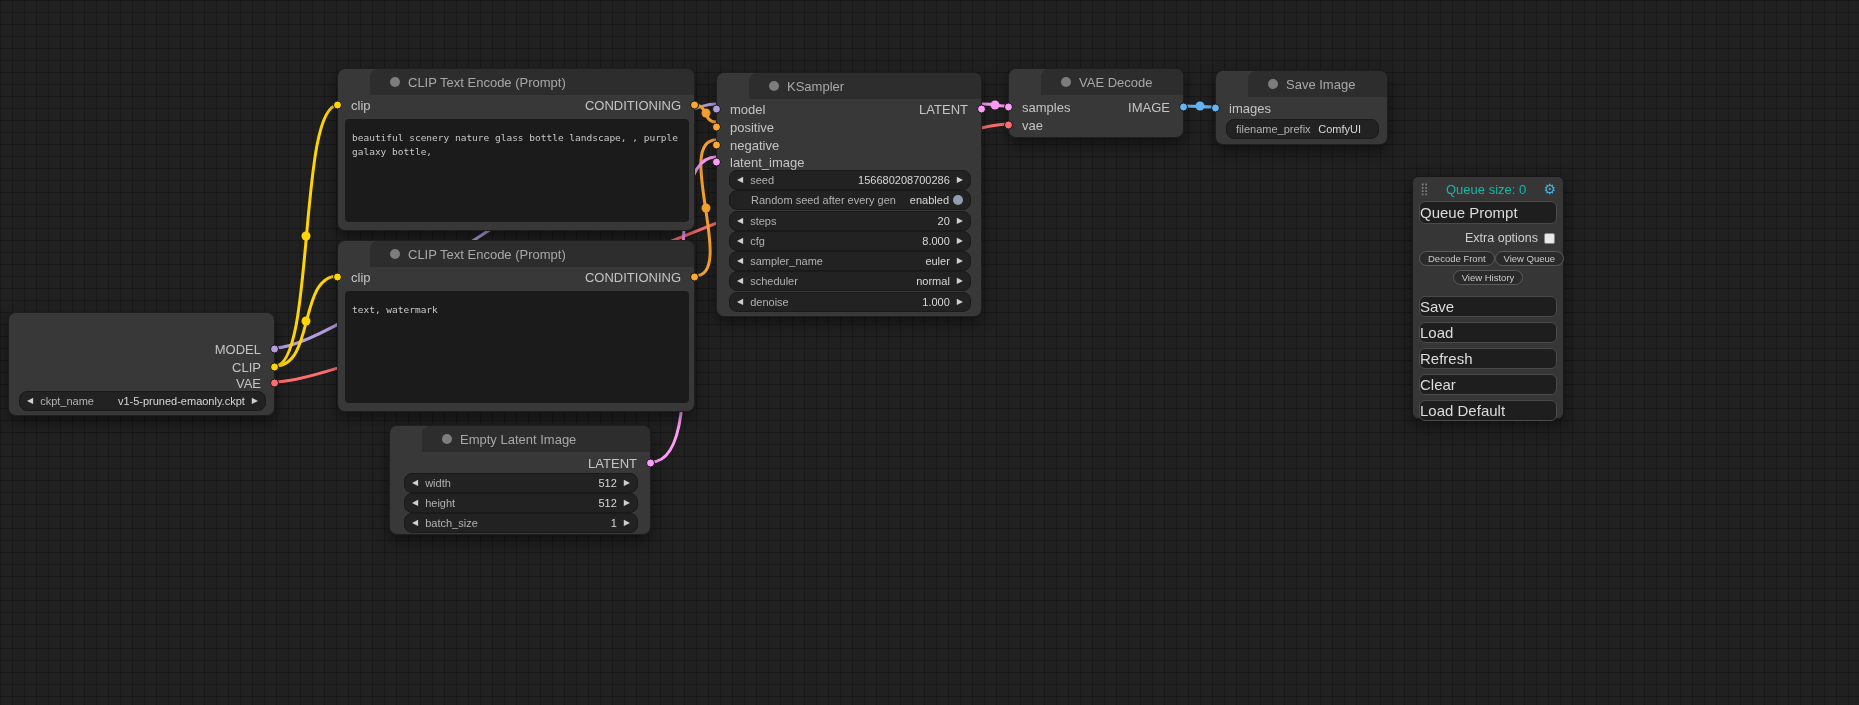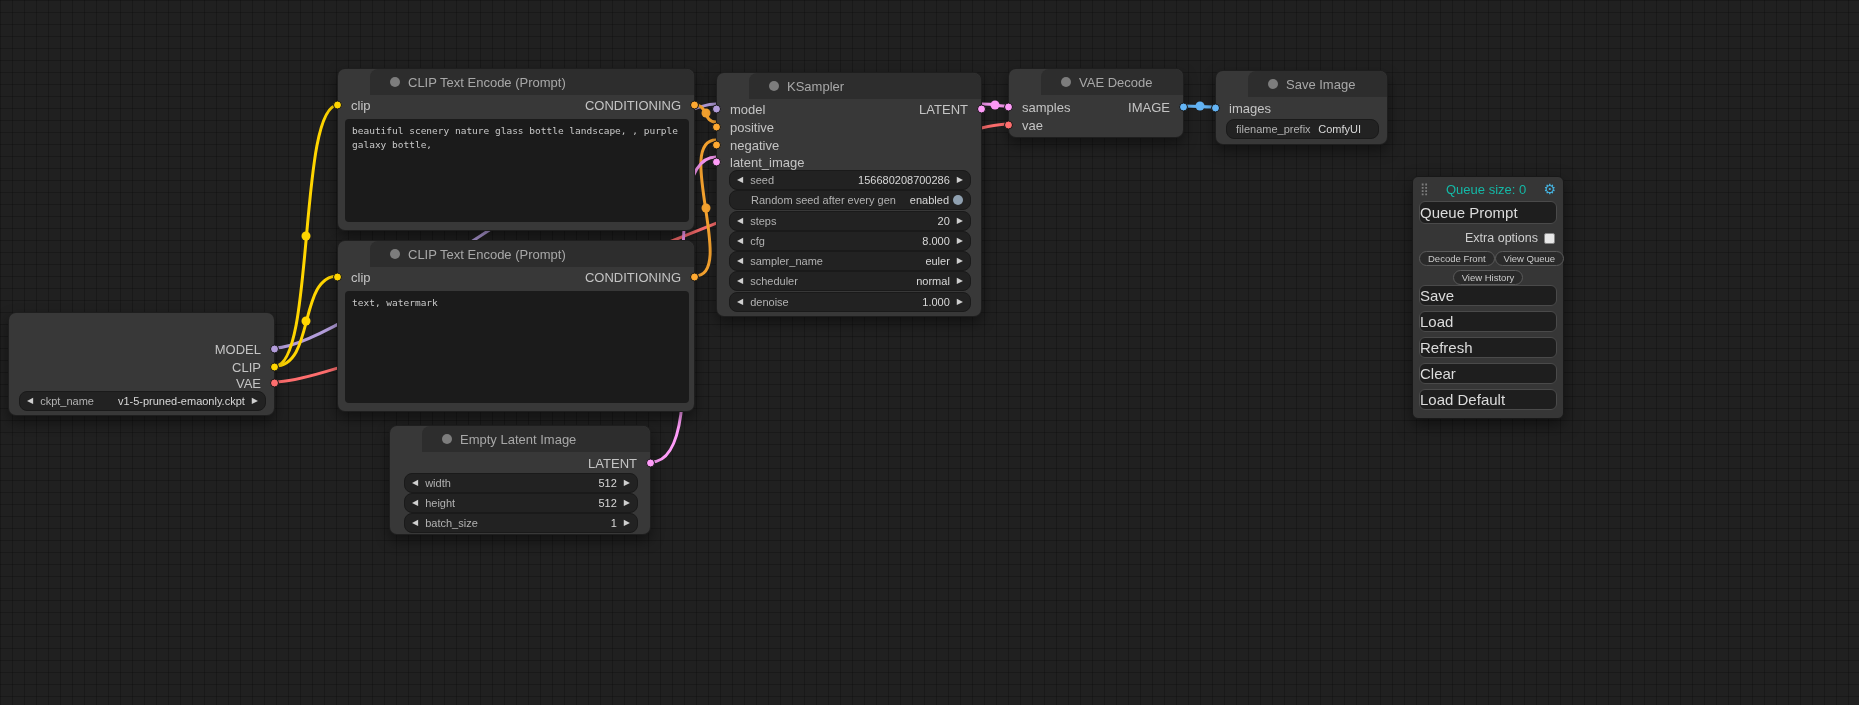--- a/index.html
+++ b/index.html
@@ -53,21 +53,21 @@
   .widget .wname { margin-left:7px; color:#b2b2b2; }
   .widget .wvalue { margin-left:auto; margin-right:7px; color:#d8d8d8; }
   .widget.toggle { padding-left:14px; }
   .widget.toggle .wvalue { margin-right:4px; }
   .toggle-knob { width:10px; height:10px; border-radius:50%; background:#8fa0b0; flex:0 0 auto; }
   .widget.textw .wvalue { margin-right:10px; }
 
   .textarea {
     position:absolute; background:#1b1b1b; border-radius:4px;
     color:#c9c9c9; font-family:"DejaVu Sans Mono", monospace;
-    font-size:9.5px; line-height:1.45; padding:5px 7px;
+    font-size:9.5px; line-height:1.45; padding:12px 7px;
     overflow:hidden; white-space:pre-wrap; word-break:break-word;
   }
 
   .menu {
     position:absolute; left:1412px; top:176px; width:152px; height:243px;
     background:#363636; border:1px solid #181818; border-radius:6px;
     box-shadow:0 6px 16px rgba(0,0,0,0.5); color:#ccc;
   }
   .menu-header { display:flex; align-items:center; gap:4px; padding:4px 7px 0 7px; height:20px; }
   .drag-handle { color:#7d7d7d; font-size:12px; cursor:move; }
@@ -79,21 +79,21 @@
   }
   .btn-queue { margin:4px 6px 0; height:23px; line-height:21px; font-size:15px; }
   .extra-row { display:flex; justify-content:flex-end; align-items:center; gap:6px;
     margin-top:7px; padding-right:8px; font-size:12.5px; color:#cfcfcf; }
   .checkbox { width:11px; height:11px; background:#e8e8e8; border-radius:2px; border:1px solid #888; }
   .pill-row { display:flex; justify-content:space-between; padding:0 6px; margin-top:6px; }
   .pill-row.center { justify-content:center; margin-top:4px; }
   .pill { background:#2a2a2a; border:1px solid #5a5a5a; border-radius:8px;
     font-size:9.5px; padding:1px 8px; color:#cccccc; cursor:pointer; white-space:nowrap; }
   .big-btn { margin:5px 6px 0; height:21px; line-height:19px; font-size:15px; }
-  .big-btn.first { margin-top:0; }
+  .big-btn.first { margin-top:11px; }
 </style>
 </head>
 <body>
 
 <svg id="wires" width="1859" height="705">
   <path class="w-model" d="M275,348 C345,348 646,104 716,104"></path>
   <path class="w-clip" d="M275,366 C315,366 298,105 338,105"></path>
   <path class="w-clip" d="M275,366 C315,366 298,276 338,276"></path>
   <path class="w-vae" d="M275,382 C365,382 918,124 1008,124"></path>
   <path class="w-cond" d="M695,105 C708,105 703,122 716,122"></path>

